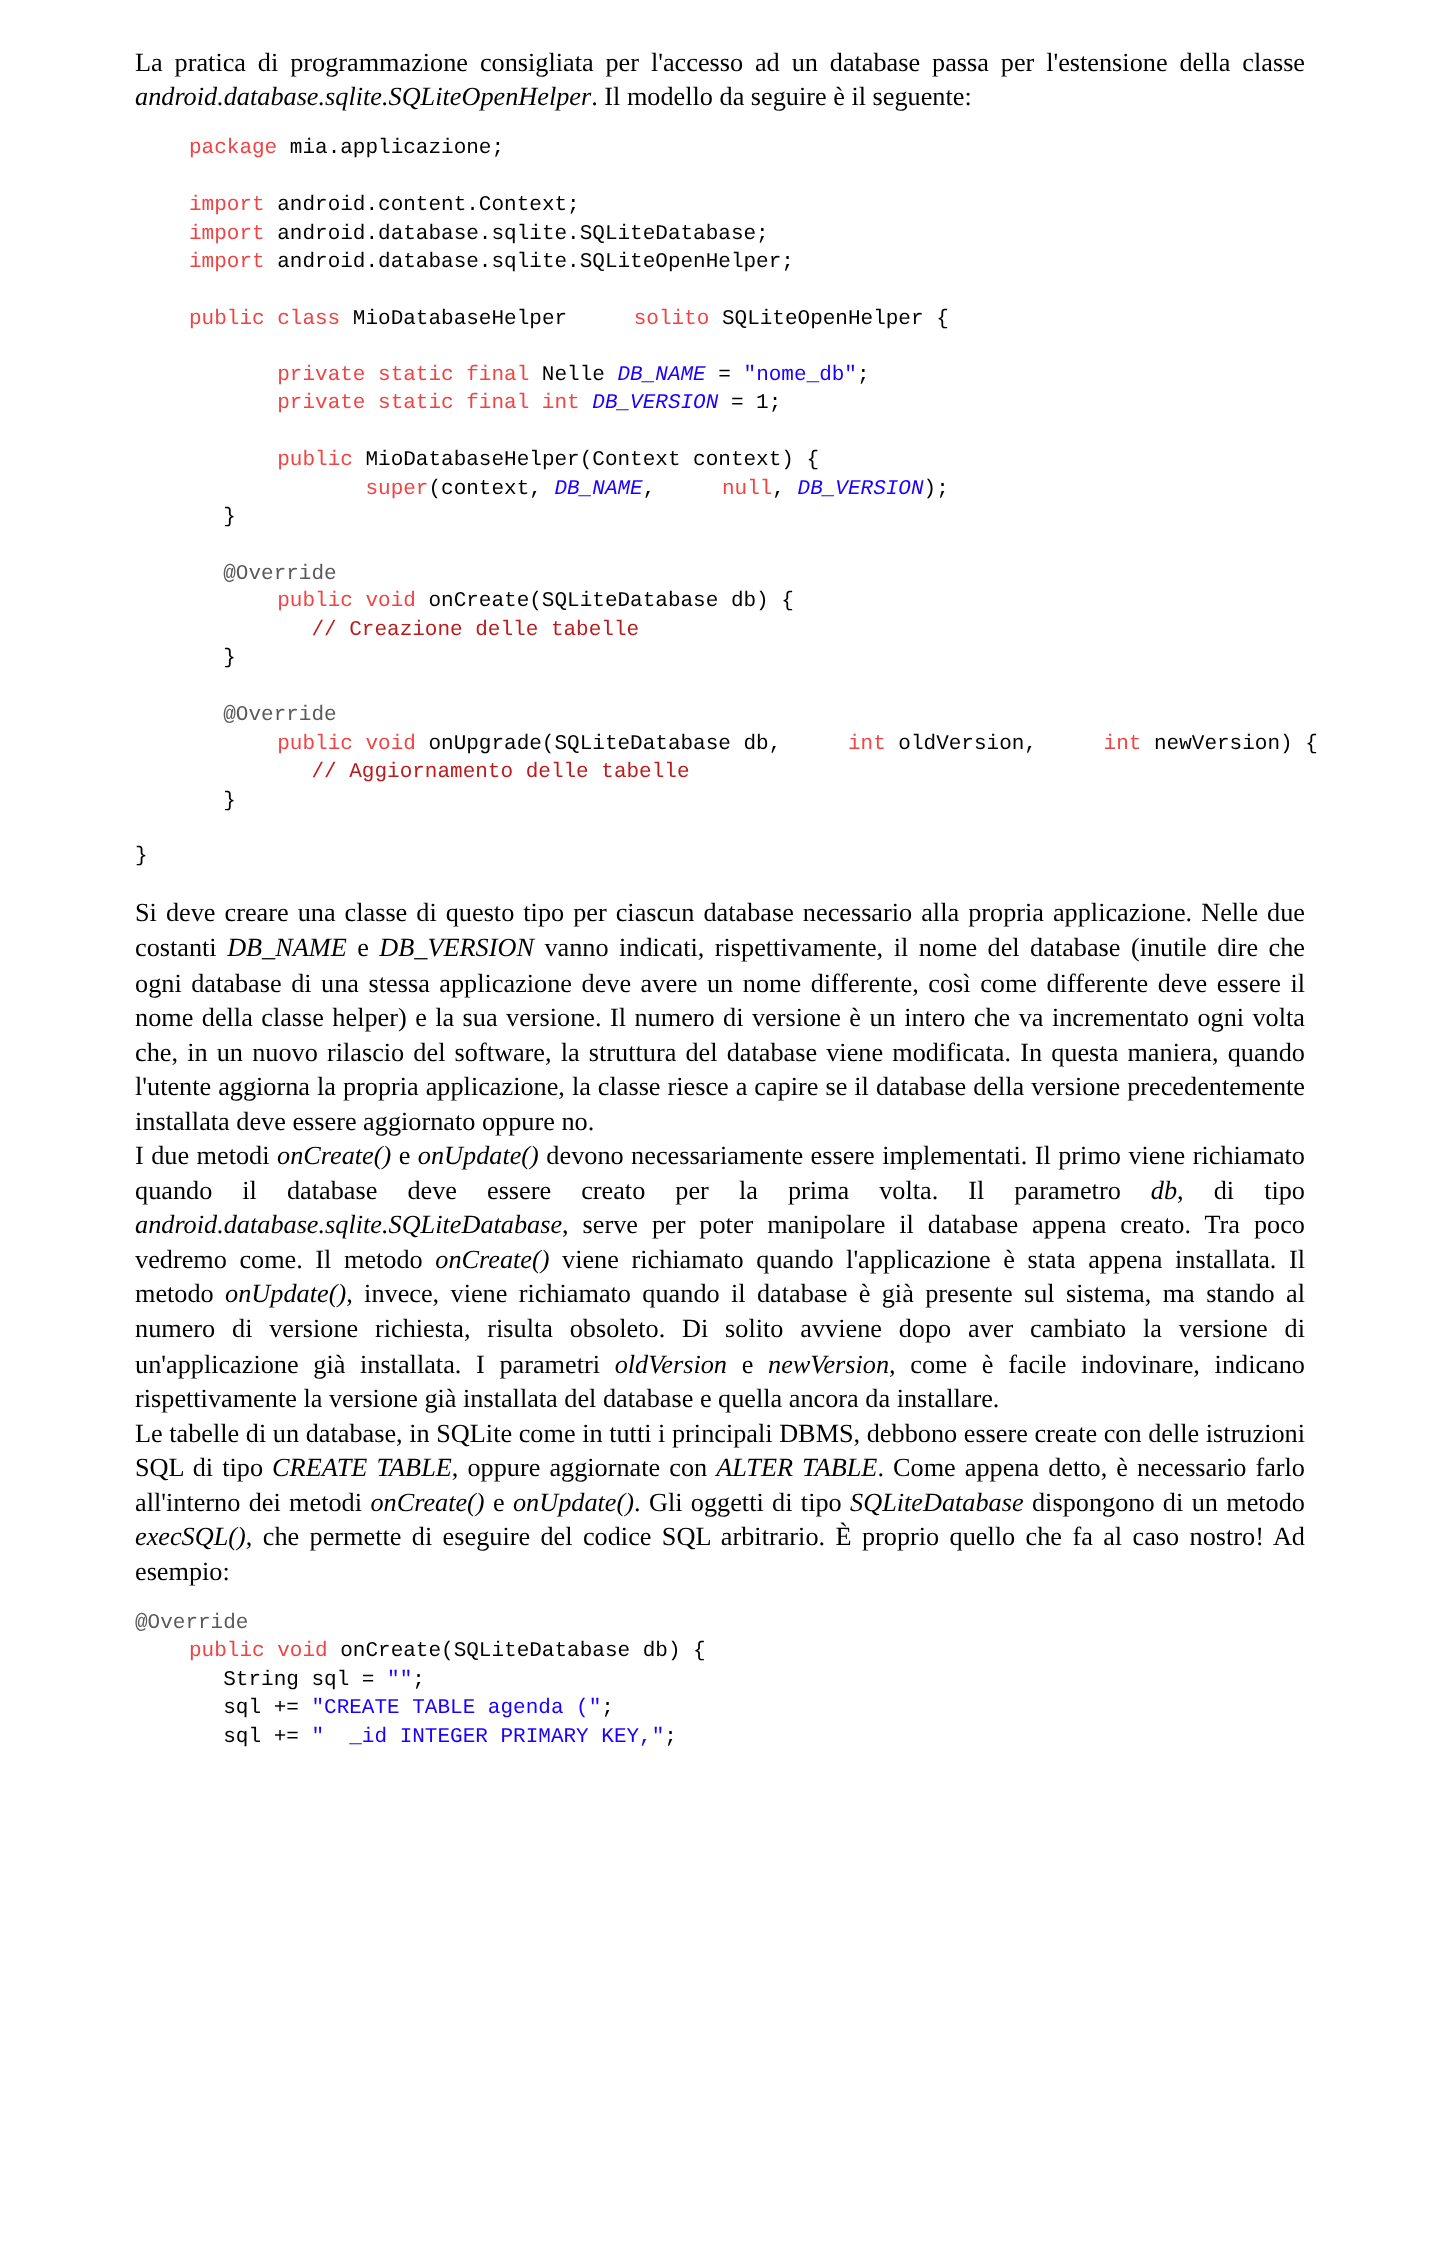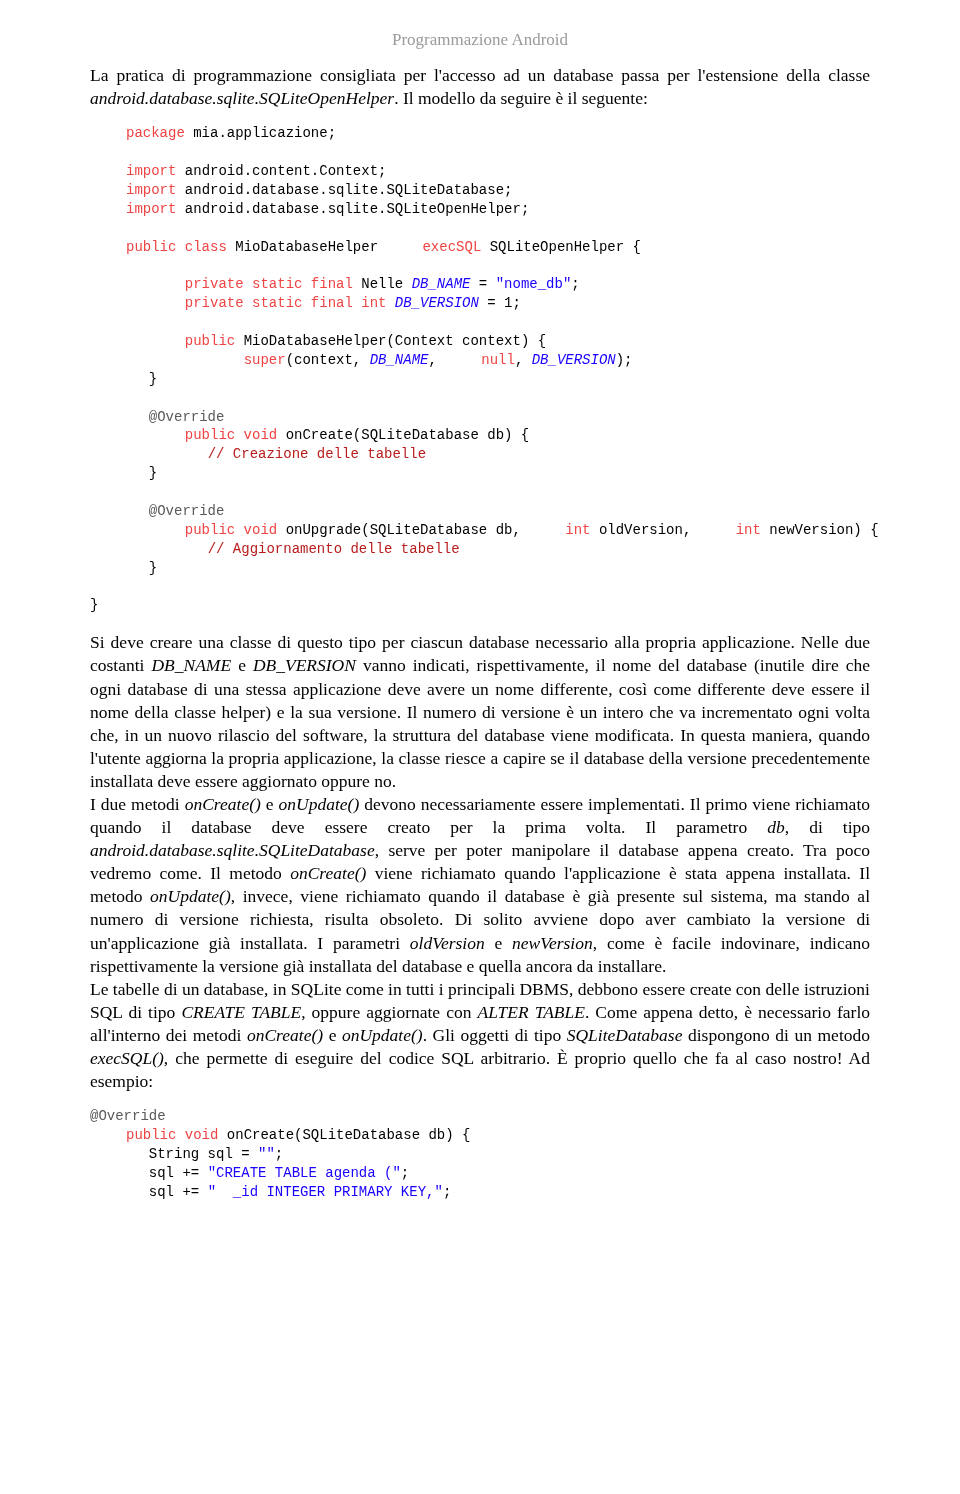--- a/index.html
+++ b/index.html
@@ -53,35 +53,34 @@
     font-weight: bold;
     font-size: 15px;
     margin-top: 24px;
   }
 </style>
 </head>
 <body>
 
 <div class="page">
 
-  <div class="header-top">Programmazione Android</div>
 
   <div class="para-block">
     <p>
       <span>La pratica di programmazione consigliata per l'accesso ad un database passa per l'estensione della classe </span><span class="ital">android.database.sqlite.SQLiteOpenHelper</span><span>. Il modello da seguire è il seguente:</span>
     </p>
   </div>
 
 <pre class="code"><span class="kw">package</span><span> mia.applicazione;</span>
 
 <span class="kw">import</span><span> android.content.Context;</span>
 <span class="kw">import</span><span> android.database.sqlite.SQLiteDatabase;</span>
 <span class="kw">import</span><span> android.database.sqlite.SQLiteOpenHelper;</span>
 
-<span class="kw">public class</span><span> MioDatabaseHelper </span><span class="kw">execSQL</span><span> SQLiteOpenHelper {</span>
+<span class="kw">public class</span><span> MioDatabaseHelper </span><span class="kw">solito</span><span> SQLiteOpenHelper {</span>
 
        <span class="kw">private static final</span><span> Nelle </span><span class="it str">DB_NAME</span><span> = </span><span class="str">"nome_db"</span><span>;</span>
        <span class="kw">private static final int</span><span> </span><span class="it str">DB_VERSION</span><span> = 1;</span>
 
        <span class="kw">public</span><span> MioDatabaseHelper(Context context) {</span>
               <span class="kw">super</span><span>(context, </span><span class="it str">DB_NAME</span><span>, </span><span class="kw">null</span><span>, </span><span class="it str">DB_VERSION</span><span>);</span>
        <span>}</span>
 
        <span class="ann">@Override</span>
        <span class="kw">public void</span><span> onCreate(SQLiteDatabase db) {</span>

